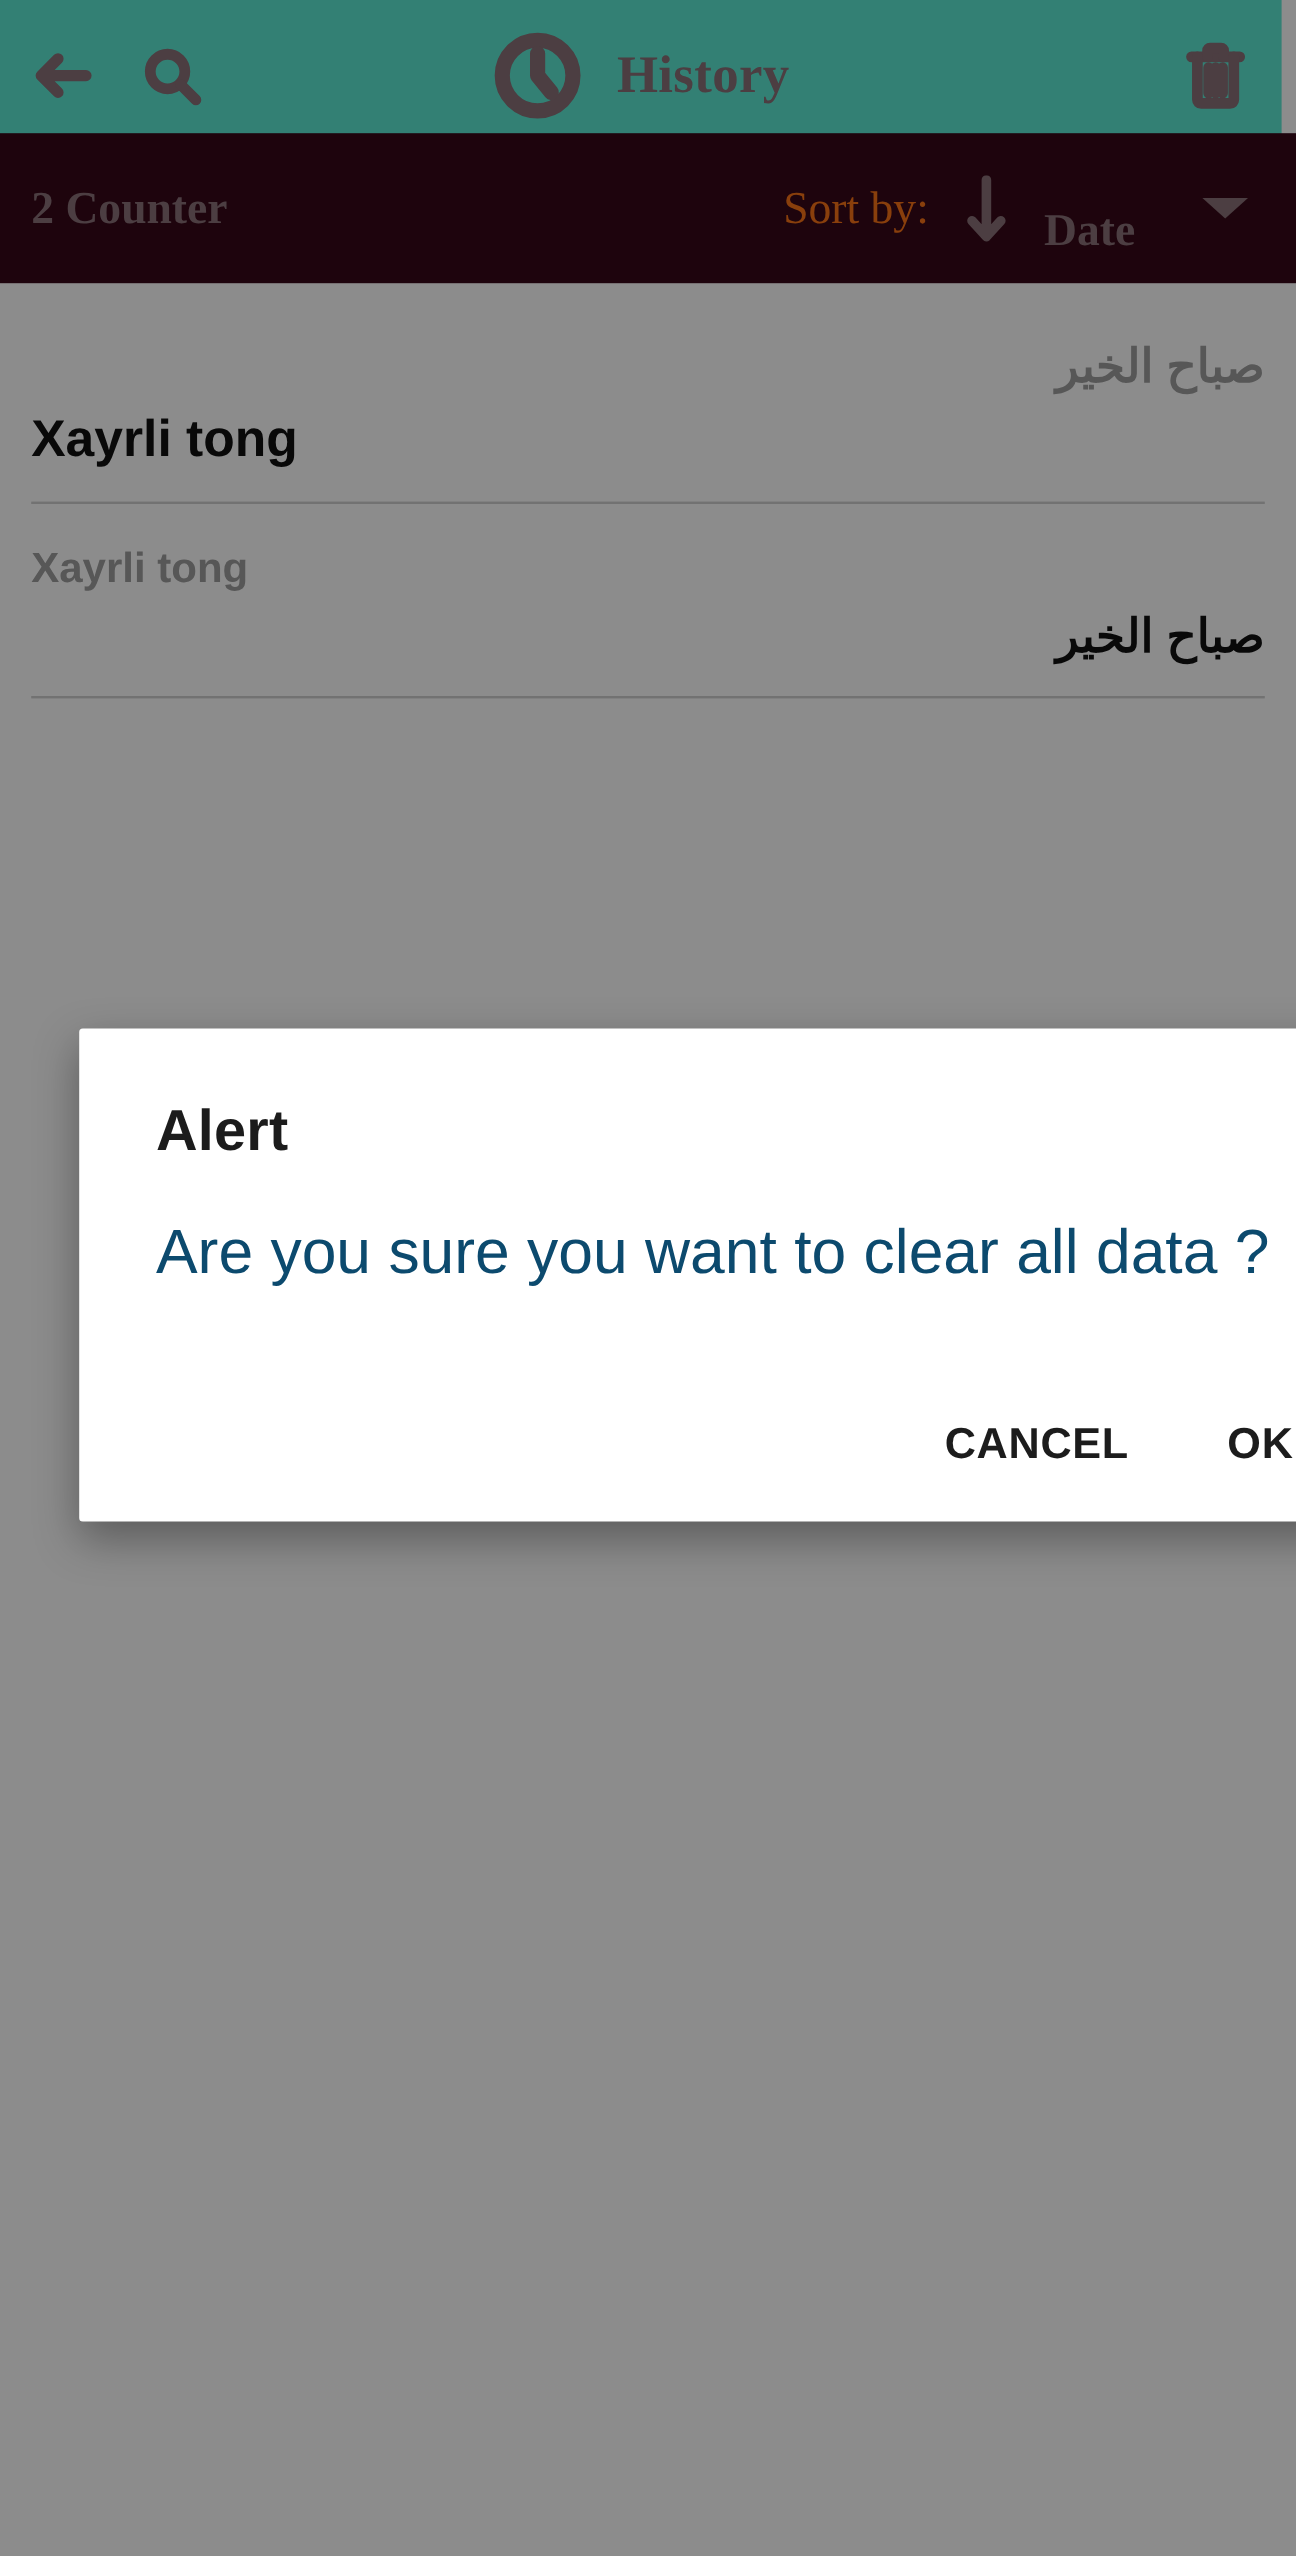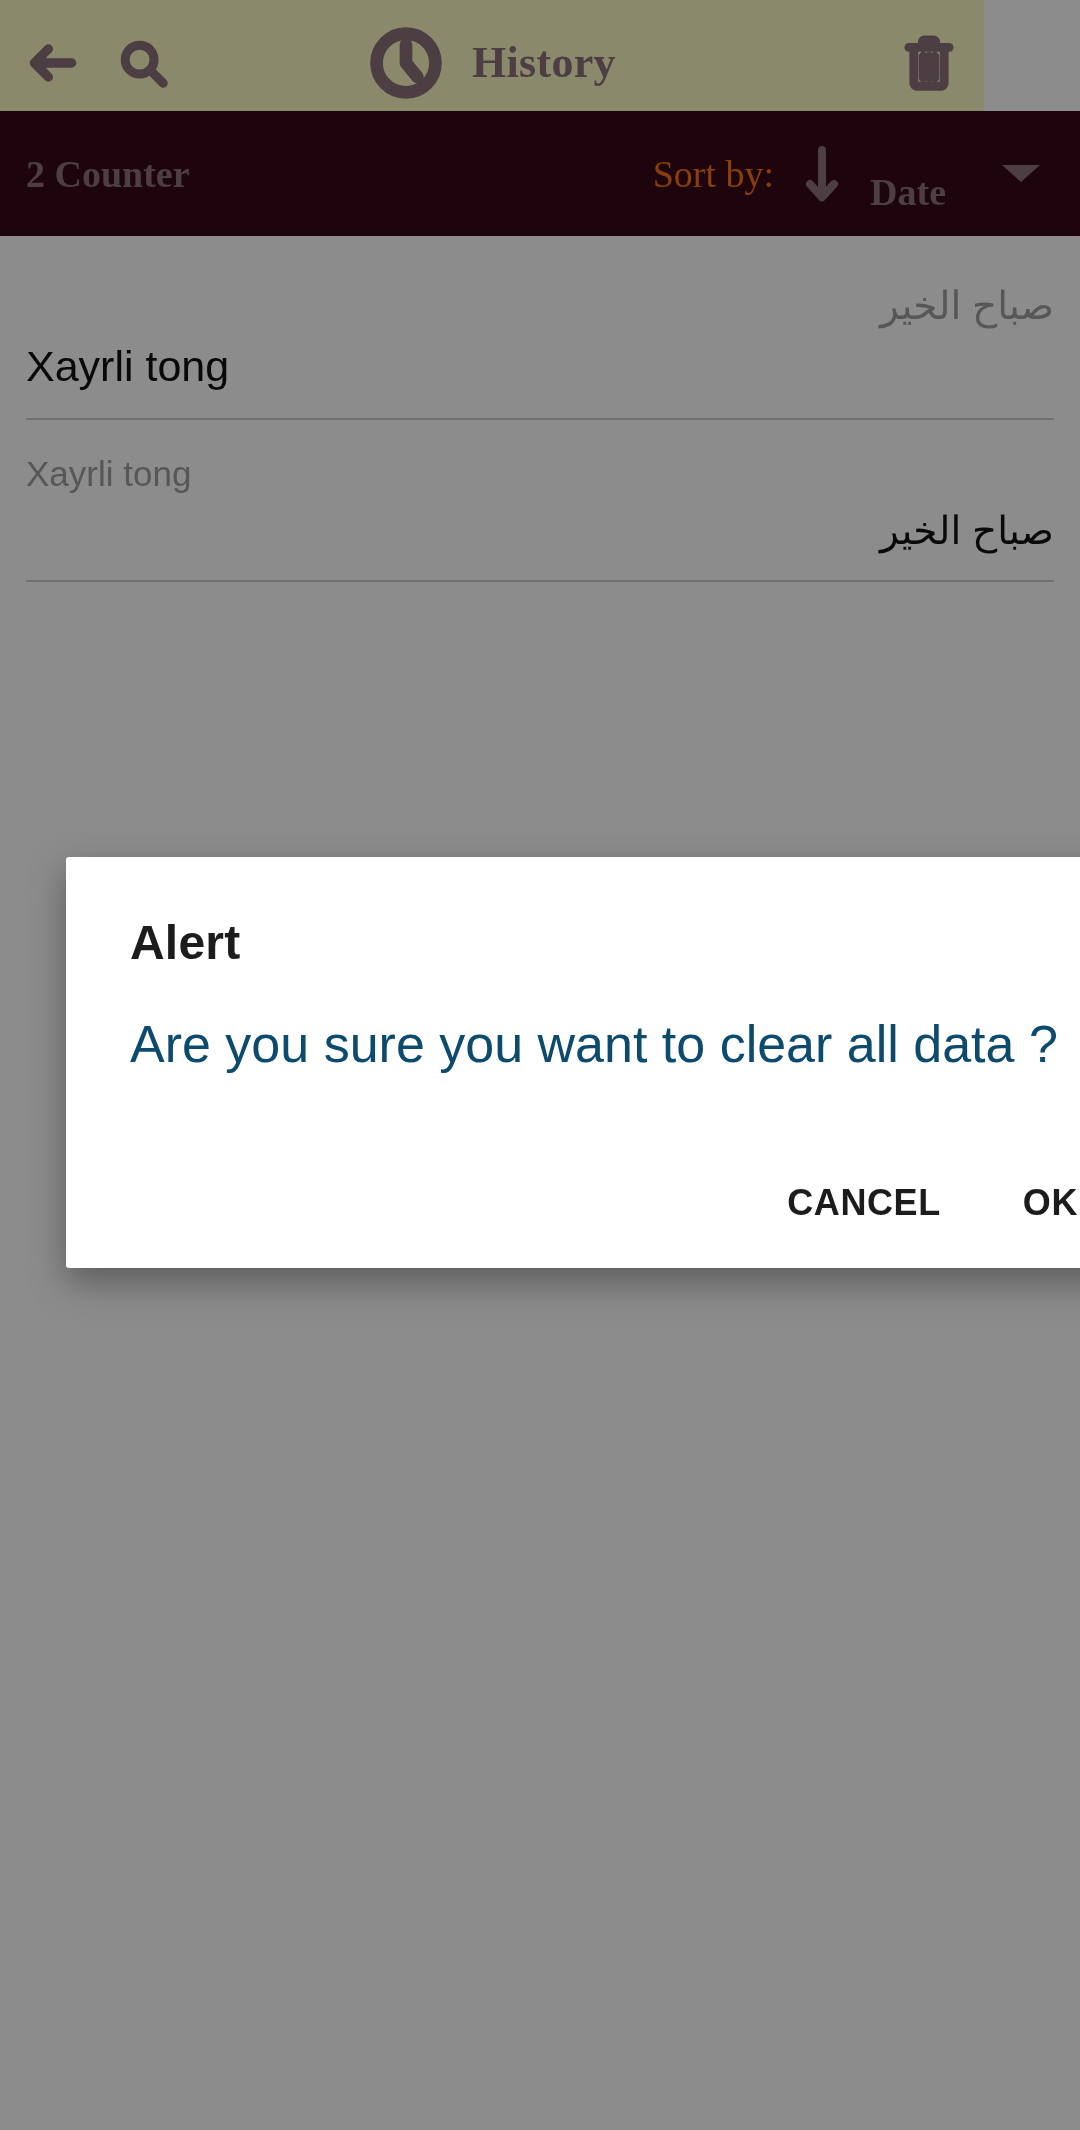--- a/index.html
+++ b/index.html
@@ -17,23 +17,23 @@
     width: 1080px;
     height: 2130px;
     background: #ffffff;
     overflow: hidden;
   }
 
   
   #appbar {
     position: absolute;
     top: 0; left: 0;
-    width: 984px;
-    height: 125px;
-    background: #fef9c3;
+    width: 1068px;
+    height: 125px;
+    background: #5eead4;
   }
   #appbar::after{
     content:"";
     position:absolute;
     left:0; right:0; bottom:0;
     height:1px;
     background:rgba(255,255,255,0.03);
   }
 
   .bar-icon {
@@ -116,20 +116,21 @@
     margin-right: 16px;
   }
 
   
   #list {
     position: absolute;
     top: 250px; left: 0;
     width: 1080px;
     height: 1880px;
     background: #ffffff;
+    font-weight: bold;
   }
   .hist-item { position: relative; width: 1080px; padding: 0 26px; }
   .hist-src {
     font-size: 35px;
     line-height: 1.0;
     color: #9e9e9e;
     padding-top: 36px;
     padding-bottom: 10px;
     min-height: 52px;
   }

